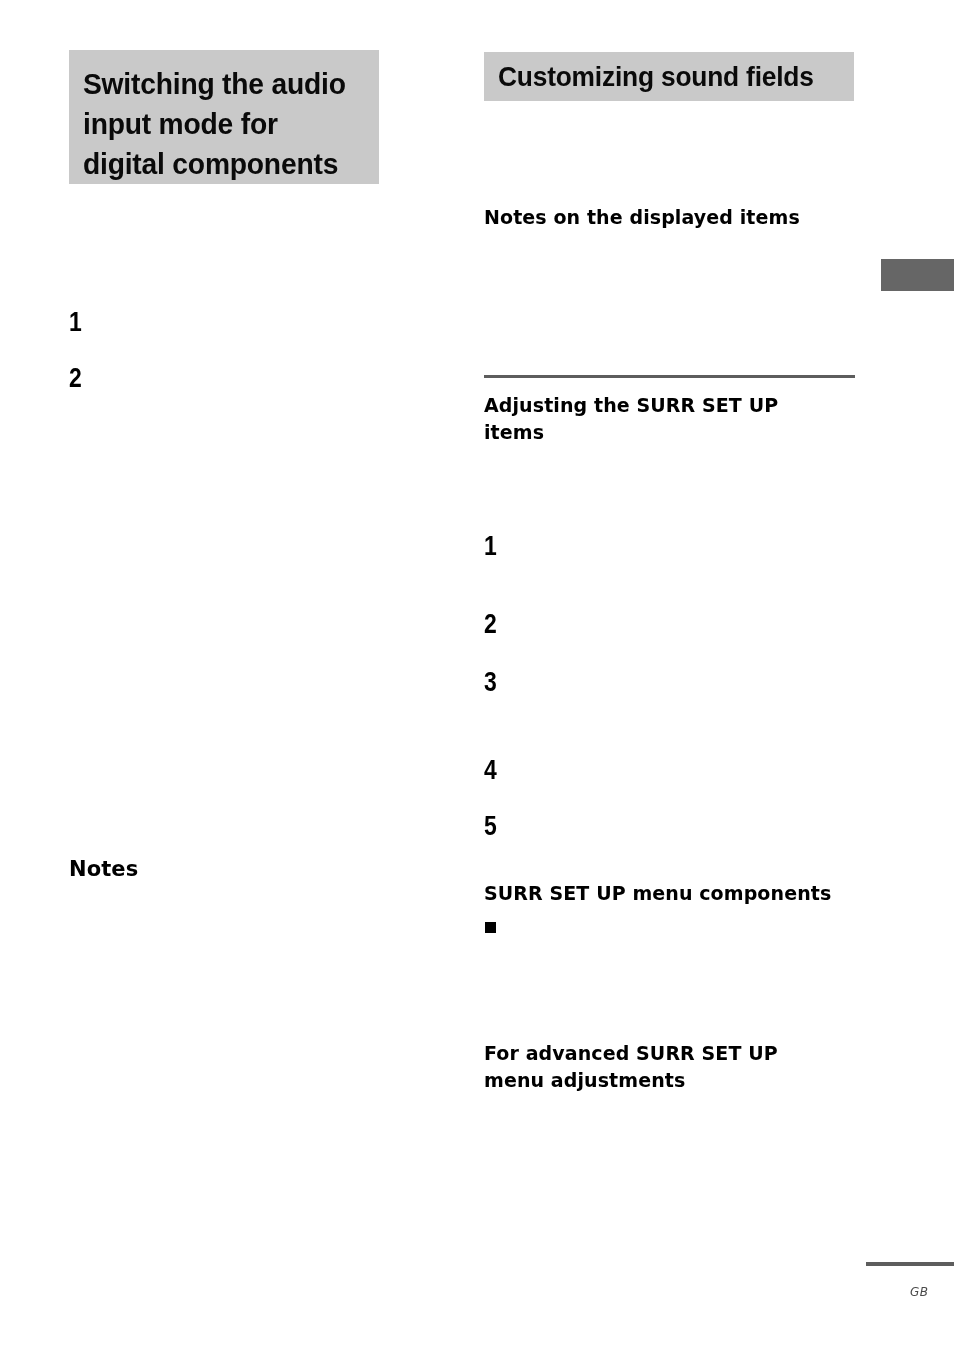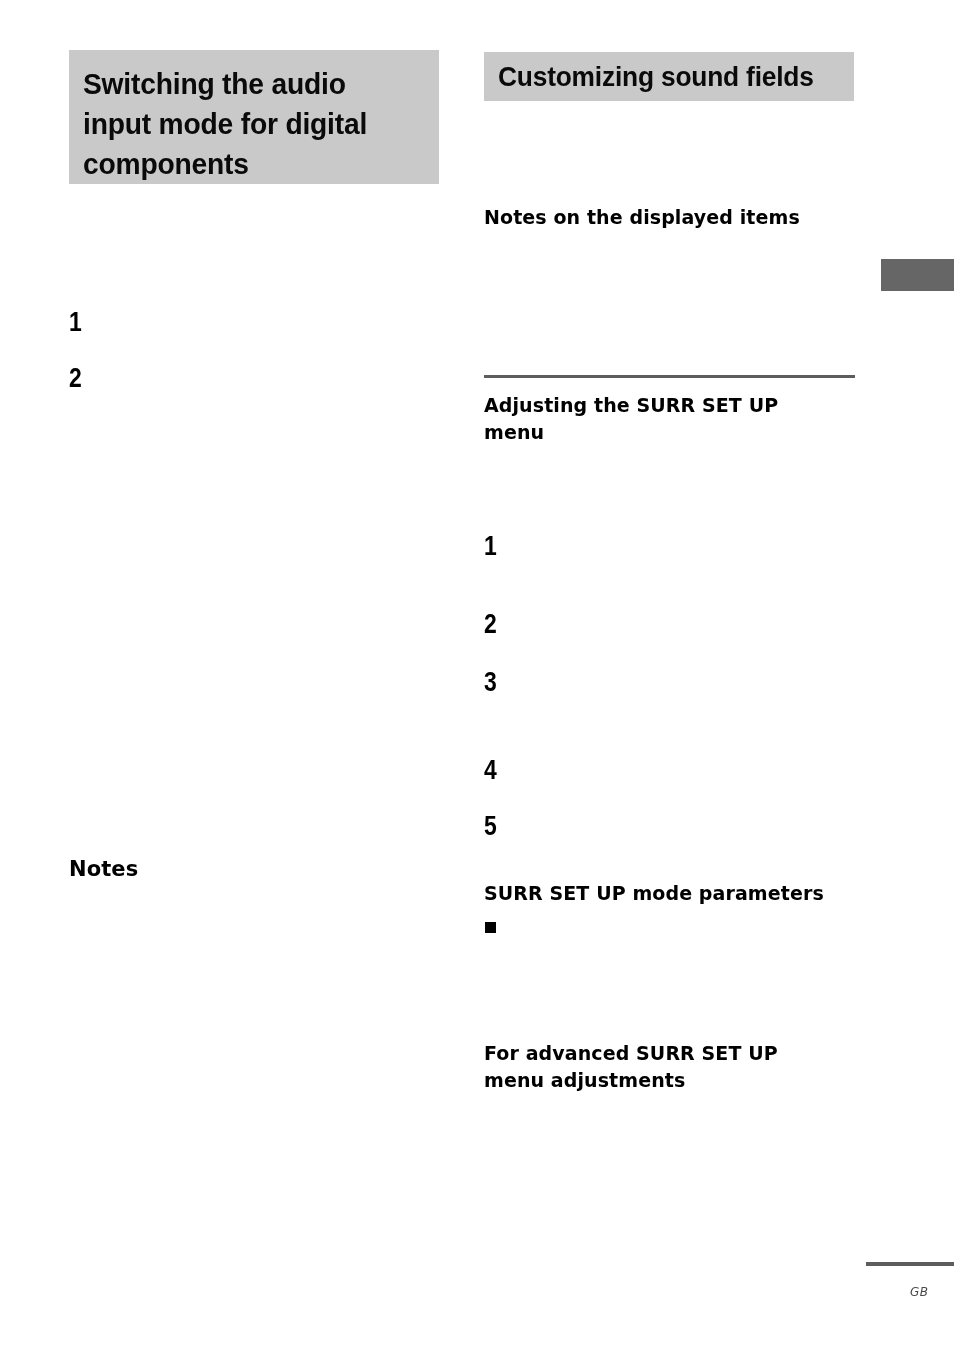--- a/index.html
+++ b/index.html
@@ -31,21 +31,21 @@
     font-family: "Liberation Sans Narrow", "Liberation Sans", sans-serif;
     font-weight: bold;
     color: #0a0a0a;
     letter-spacing: -0.2px;
     display: block;
   }
 
   #banner-left {
     left: 69px;
     top: 50px;
-    width: 370px;
+    width: 310px;
     height: 134px;
     padding: 14px 16px 0 14px;
   }
   #banner-left .banner-text {
     font-size: 30px;
     line-height: 40px;
     transform: scaleX(0.94);
     transform-origin: left top;
   }
 
@@ -147,33 +147,33 @@
   <div class="banner" id="banner-right">
     <span class="banner-text">Customizing sound fields</span>
   </div>
 
   <div class="section-head sub" style="left:484px; top:204px;">Notes on the displayed items</div>
 
   <div class="rule" style="left:484px; top:375px; width:371px; height:3px;"></div>
 
   <div class="section-head sub" style="left:484px; top:392px; width:360px;">Adjusting the SURR SET UP</div>
 
-  <div class="section-head sub" style="left:484px; top:419px; width:360px;">menu</div>
+  <div class="section-head sub" style="left:484px; top:419px; width:360px;">items</div>
 
   <div class="step-num" style="left:484px; top:533px;">1</div>
 
   <div class="step-num" style="left:484px; top:611px;">2</div>
 
   <div class="step-num" style="left:484px; top:669px;">3</div>
 
   <div class="step-num" style="left:484px; top:757px;">4</div>
 
   <div class="step-num" style="left:484px; top:813px;">5</div>
 
-  <div class="section-head sub" style="left:484px; top:880px;">SURR SET UP mode parameters</div>
+  <div class="section-head sub" style="left:484px; top:880px;">SURR SET UP menu components</div>
 
   <div class="sq-bullet" style="left:485px; top:922px;"></div>
 
   <div class="section-head sub" style="left:484px; top:1040px; width:360px;">For advanced SURR SET UP</div>
 
   <div class="section-head sub" style="left:484px; top:1067px; width:360px;">menu adjustments</div>
 
   <div class="edge-tab" style="left:881px; top:259px; width:73px; height:32px;"></div>
 
   <div class="footer-rule" style="left:866px; top:1262px; width:88px; height:4px;"></div>

